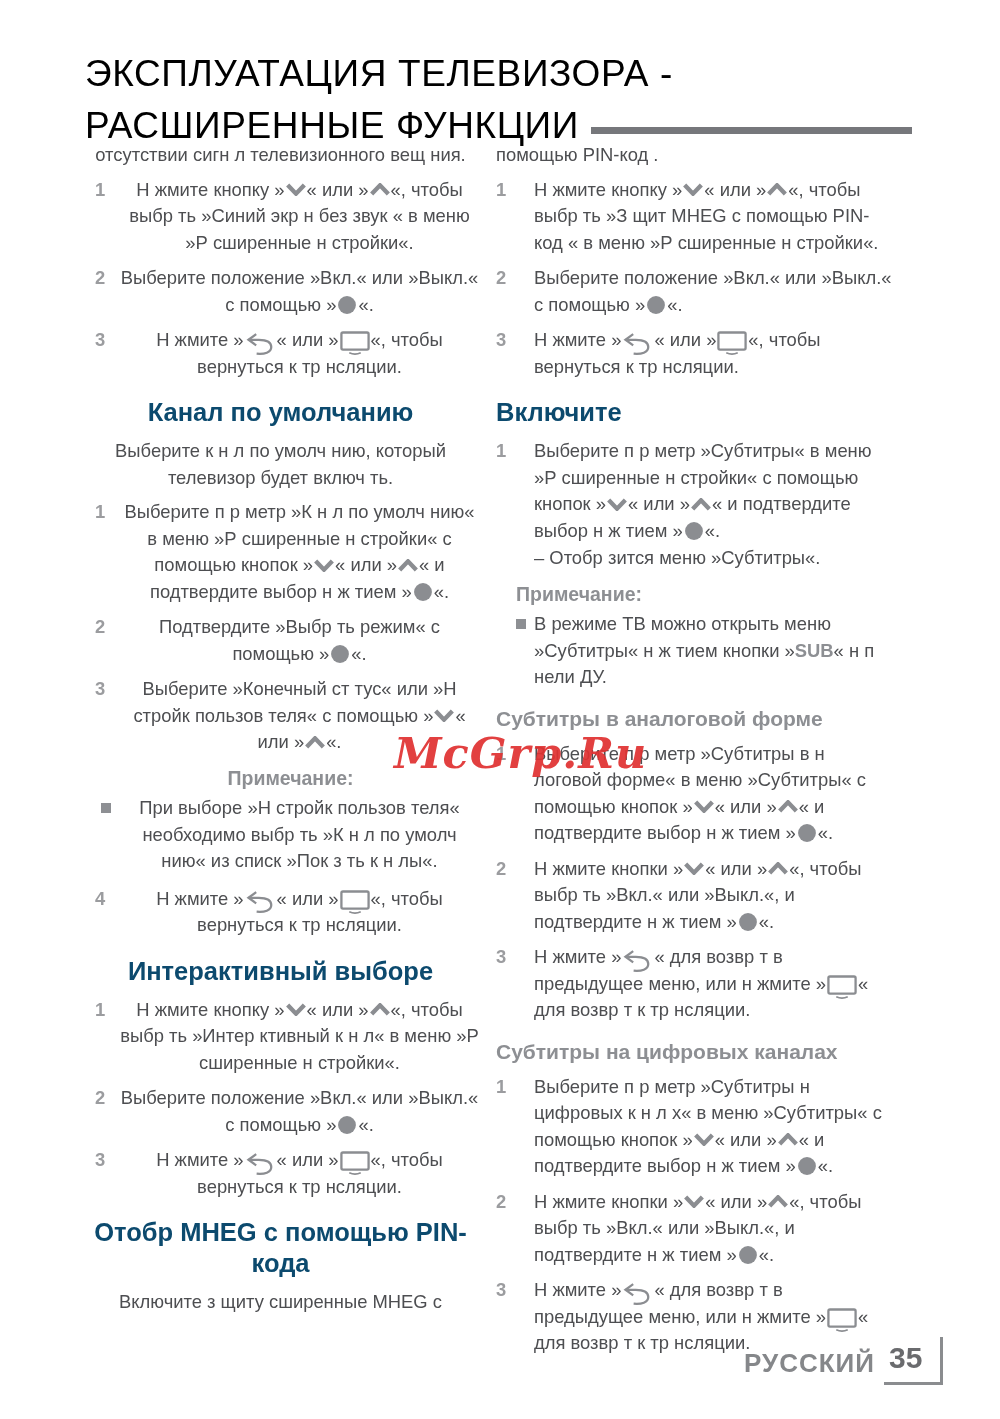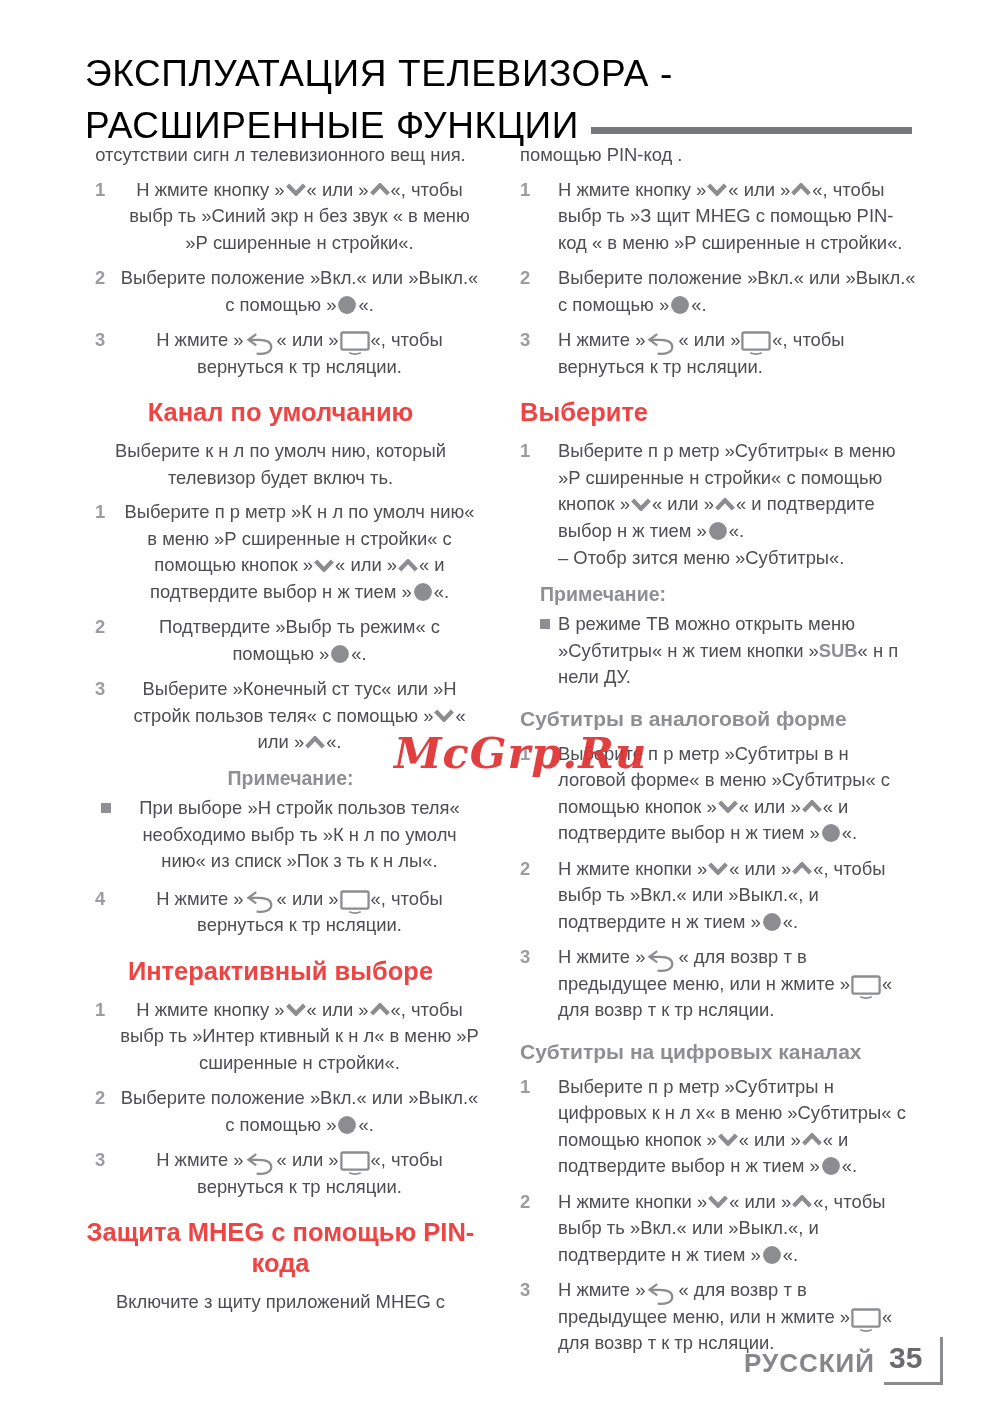--- a/index.html
+++ b/index.html
@@ -21,30 +21,30 @@
   .title-rule{
     position:absolute;left:591px;top:127px;
     width:321px;height:7px;background:#76777b;
   }
 
   .col{
     position:absolute;top:142px;width:399px;
     font-size:18.4px;line-height:26.5px;color:#4d4e51;
   }
   .col-left{left:81px;text-align:center;}
-  .col-right{left:520px;}
+  .col-right{left:496px;}
 
   .para{margin:0 0 8px 0;}
   .step{display:flex;margin:0 0 9px 0;}
   .step-num{flex:0 0 38px;font-weight:bold;color:#9b9c9f;}
   .step-body{flex:1;}
   .substep{margin-top:1px;}
 
   .section-heading{
-    font-size:25.5px;font-weight:bold;color:#ef4444;
+    font-size:25.5px;font-weight:bold;color:#0c4a6e;
     line-height:31px;margin:17px 0 10px 0;
   }
   .sub-heading{
     font-size:21px;font-weight:bold;color:#8d8f93;
     line-height:26px;margin:15px 0 9px 0;
   }
   .note{margin:1px 0 11px 20px;}
   .note-title{font-weight:bold;color:#8d8f93;font-size:19.5px;margin:0 0 4px 0;}
   .note-bullet{display:flex;}
   .bullet-square{
@@ -181,22 +181,22 @@
       <div class="step">
         <span class="step-num">3</span>
         <div class="step-body">Н жмите »<span class="inline-icon back-button-icon"><svg width="31" height="25" viewBox="0 0 36 29">
               <path d="M13 2.5 L4 9 L13 15.5" fill="none" stroke="#8b8d91" stroke-width="2.6"></path>
               <path d="M4 9 L16 9 C26 9 30.5 12 30.5 17.5 C30.5 24 22.5 26 13.5 25.2" fill="none" stroke="#8b8d91" stroke-width="2.6"></path>
             </svg></span>« или »<span class="inline-icon tv-icon"><svg width="30" height="24" viewBox="0 0 34 27">
               <rect x="1.6" y="1.6" width="30.8" height="19.5" rx="1.8" fill="none" stroke="#8b8d91" stroke-width="2.6"></rect>
               <path d="M10.5 24.5 Q17 27.5 23.5 24.5" fill="none" stroke="#8b8d91" stroke-width="2"></path>
             </svg></span>«, чтобы вернуться к тр нсляции.</div>
       </div>
-      <h2 class="section-heading">Защита MHEG с помощью PIN-кода</h2>
-      <p class="para">Включите з щиту приложений MHEG с</p>
+      <h2 class="section-heading">Отобр MHEG с помощью PIN-кода</h2>
+      <p class="para">Включите з щиту сширенные MHEG с</p>
     </div>
   <div class="col col-right">
       <p class="para">помощью PIN-код&nbsp;.</p>
       <div class="step">
         <span class="step-num">1</span>
         <div class="step-body">Н жмите кнопку »<span class="inline-icon chevron-down-icon"><svg width="20" height="13" viewBox="0 0 24 15">
               <path d="M2 2 L12 12.5 L22 2" fill="none" stroke="#8b8d91" stroke-width="5.2"></path>
             </svg></span>« или »<span class="inline-icon chevron-up-icon"><svg width="20" height="13" viewBox="0 0 24 15">
               <path d="M2 13 L12 2.5 L22 13" fill="none" stroke="#8b8d91" stroke-width="5.2"></path>
             </svg></span>«, чтобы выбр ть »З щит  MHEG с помощью PIN-код&nbsp;« в меню »Р сширенные н стройки«.</div>
@@ -210,21 +210,21 @@
       <div class="step">
         <span class="step-num">3</span>
         <div class="step-body">Н жмите »<span class="inline-icon back-button-icon"><svg width="31" height="25" viewBox="0 0 36 29">
               <path d="M13 2.5 L4 9 L13 15.5" fill="none" stroke="#8b8d91" stroke-width="2.6"></path>
               <path d="M4 9 L16 9 C26 9 30.5 12 30.5 17.5 C30.5 24 22.5 26 13.5 25.2" fill="none" stroke="#8b8d91" stroke-width="2.6"></path>
             </svg></span>« или »<span class="inline-icon tv-icon"><svg width="30" height="24" viewBox="0 0 34 27">
               <rect x="1.6" y="1.6" width="30.8" height="19.5" rx="1.8" fill="none" stroke="#8b8d91" stroke-width="2.6"></rect>
               <path d="M10.5 24.5 Q17 27.5 23.5 24.5" fill="none" stroke="#8b8d91" stroke-width="2"></path>
             </svg></span>«, чтобы вернуться к тр нсляции.</div>
       </div>
-      <h2 class="section-heading">Выберите</h2>
+      <h2 class="section-heading">Включите</h2>
       <div class="step">
         <span class="step-num">1</span>
         <div class="step-body">Выберите п р метр »Субтитры« в меню »Р сширенные н стройки« с помощью кнопок »<span class="inline-icon chevron-down-icon"><svg width="20" height="13" viewBox="0 0 24 15">
               <path d="M2 2 L12 12.5 L22 2" fill="none" stroke="#8b8d91" stroke-width="5.2"></path>
             </svg></span>« или »<span class="inline-icon chevron-up-icon"><svg width="20" height="13" viewBox="0 0 24 15">
               <path d="M2 13 L12 2.5 L22 13" fill="none" stroke="#8b8d91" stroke-width="5.2"></path>
             </svg></span>« и подтвердите выбор н ж тием »<span class="inline-icon ok-button-icon"><svg width="20" height="20" viewBox="0 0 22 22">
               <circle cx="11" cy="11" r="9.8" fill="#8b8d91"></circle>
             </svg></span>«.<div class="substep">– Отобр зится меню »Субтитры«.</div></div>
       </div>

